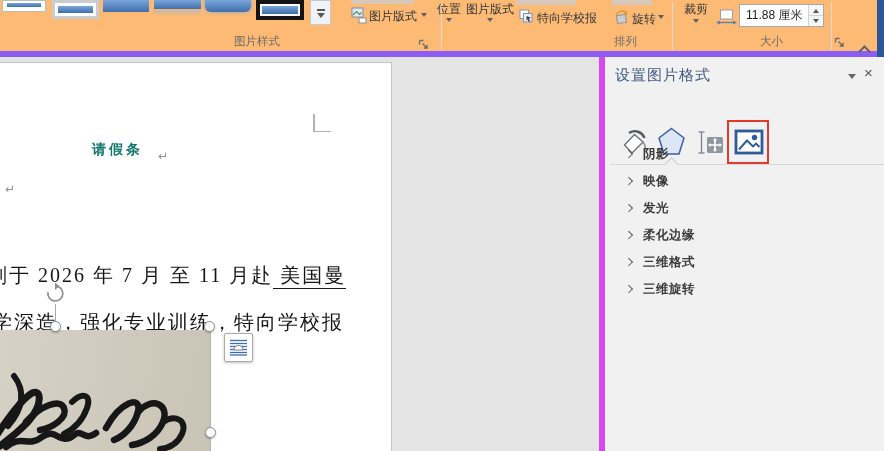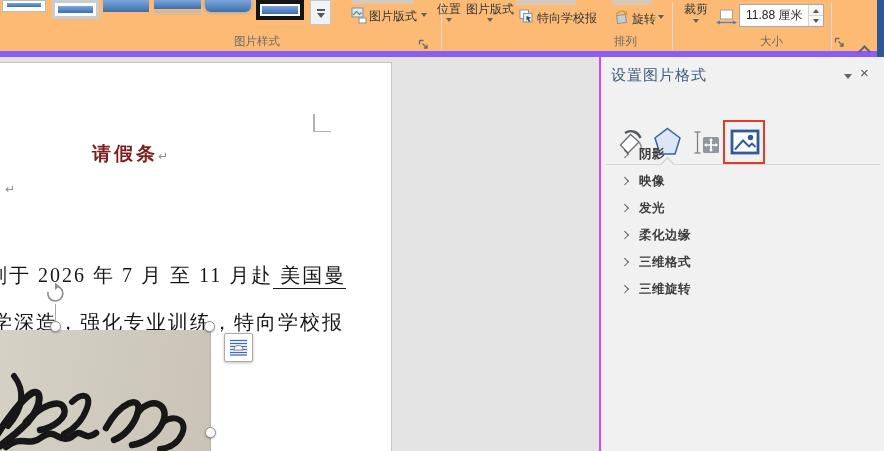--- a/index.html
+++ b/index.html
@@ -37,33 +37,33 @@
   .chev::before { content:""; position:absolute; left:0; top:3px; width:7px; height:7px; border-top:2px solid #5f6368; border-right:2px solid #5f6368; transform:rotate(-45deg); }
   .win-strip { position:absolute; left:877px; top:0; width:7px; height:57px; background:#2b579a; }
 
   .launcher { position:absolute; width:11px; height:11px; }
 
   
   .page { position:absolute; left:0; top:62px; width:392px; height:389px; background:#fff; border-top:1px solid #c4c4c4; border-right:1px solid #c4c4c4; overflow:hidden; }
   .margin-mark-v { position:absolute; left:313px; top:51px; width:1.5px; height:18px; background:#b2b2b2; }
   .margin-mark-h { position:absolute; left:313px; top:67.5px; width:18px; height:1.5px; background:#b2b2b2; }
 
-  .doc-title { position:absolute; left:92px; top:78px; font-family:"Liberation Serif",serif; font-weight:bold; font-size:19px; letter-spacing:3px; color:#7f1d1d; white-space:nowrap; }
+  .doc-title { position:absolute; left:92px; top:78px; font-family:"Liberation Serif",serif; font-weight:bold; font-size:14px; letter-spacing:3px; color:#0f766e; white-space:nowrap; }
   .pilcrow { position:absolute; font-size:12px; color:#8f8f8f; font-family:"DejaVu Sans",sans-serif; }
   .doc-line { position:absolute; font-family:"Liberation Serif",serif; font-size:20px; letter-spacing:2px; color:#141414; white-space:nowrap; }
   .doc-line .u { border-bottom:1.5px solid #1a1a1a; padding-bottom:2px; }
 
   .sig-img { position:absolute; left:-70px; top:267px; width:281px; height:122px; background:linear-gradient(100deg,#d9d5ca,#c9c4b5); border-right:1px solid #b9b5a8; z-index:3; }
   .handle { position:absolute; width:11px; height:11px; border-radius:50%; background:#fff; border:1px solid #8c8c8c; box-shadow:0 1px 2px rgba(0,0,0,.25); z-index:5; }
   .rot-stem { position:absolute; left:55px; top:241px; width:1px; height:21px; background:#a9a9a9; z-index:4; }
   .rot-handle { position:absolute; left:44px; top:219px; z-index:5; }
   .layout-btn { position:absolute; left:224px; top:270px; width:29px; height:29px; background:#fff; border:1px solid #ababab; border-radius:2px; box-shadow:0 1px 3px rgba(0,0,0,.25); z-index:6; }
 
   
-  .pane { position:absolute; left:599px; top:57px; width:285px; height:394px; background:#f1f1f2; border-left:2px solid #d946ef; }
+  .pane { position:absolute; left:599px; top:57px; width:285px; height:394px; background:#f1f1f2; border-left:6px solid #d946ef; }
   .pane-title { position:absolute; left:10px; top:9px; font-size:15px; letter-spacing:1px; color:#3d5a80; white-space:nowrap; }
   .pane-dd { position:absolute; left:243px; top:17px; width:0; height:0; border-left:4.5px solid transparent; border-right:4.5px solid transparent; border-top:5px solid #666; }
   .pane-close { position:absolute; left:259px; top:7px; font-size:15px; color:#555; line-height:18px; }
   .pane-tabs { position:absolute; left:0; top:32px; width:285px; height:76px; }
   .tab-ic { position:absolute; }
   .red-box { position:absolute; left:122px; top:31px; width:42px; height:44px; border:2.5px solid #e43a2b; z-index:3; }
   .notch-line { position:absolute; left:5px; top:75px; width:274px; height:1px; background:#d7d7d7; }
   .notch { position:absolute; left:62px; top:70px; width:9px; height:9px; background:#f1f1f2; border-left:1px solid #c9c9c9; border-top:1px solid #c9c9c9; transform:rotate(45deg); z-index:2; }
 
   .sect-list { position:absolute; left:0; top:84px; width:285px; }

